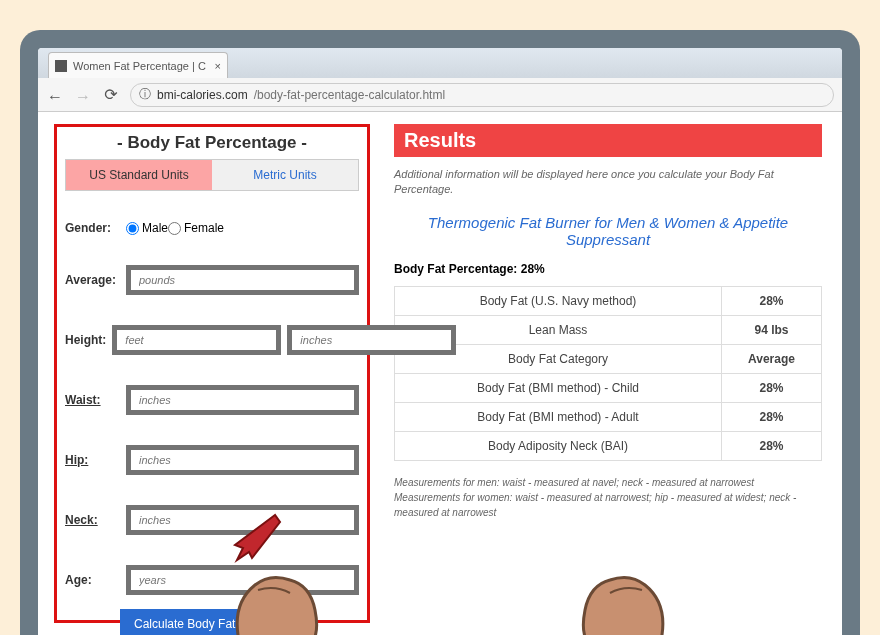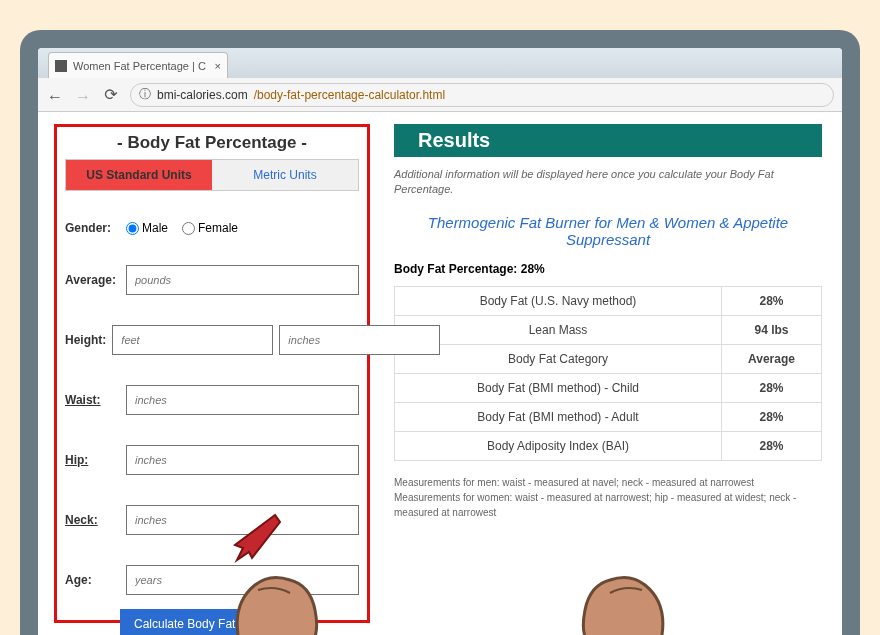--- a/index.html
+++ b/index.html
@@ -8,45 +8,45 @@
   .screen { background: #fff; width: 100%; height: 100%; border-radius: 4px 4px 0 0; overflow: hidden; display: flex; flex-direction: column; }
   .tab-bar { height: 30px; background: linear-gradient(#e0e8f0,#d0d8e0); display: flex; align-items: flex-end; padding-left: 10px; }
   .tab { background: #fafafa; height: 26px; width: 180px; border-radius: 4px 4px 0 0; border: 1px solid #bbb; border-bottom: none; display: flex; align-items: center; padding: 0 6px; gap: 6px; font-size: 11px; color: #555; }
   .tab .favicon { width: 12px; height: 12px; background: #555; display: inline-block; }
   .tab .close { margin-left: auto; cursor: pointer; }
   .toolbar { height: 34px; background: #f5f5f5; border-bottom: 1px solid #ccc; display: flex; align-items: center; padding: 0 8px; gap: 10px; }
   .nav-btn { width: 18px; height: 18px; display: flex; align-items: center; justify-content: center; color: #555; font-size: 16px; }
   .nav-btn.disabled { color: #bbb; }
   .addr { flex: 1; height: 24px; border: 1px solid #ccc; border-radius: 12px; display: flex; align-items: center; padding: 0 8px; font-size: 12px; color: #666; gap: 6px; }
   .addr .domain { color: #333; }
-  .addr .path { color: #a16207; }
+  .addr .path { color: #737373; }
   .content { flex: 1; display: flex; padding: 12px 16px; gap: 20px; overflow: hidden; }
   .left-panel { width: 316px; border: 3px solid #d11; padding: 6px 8px 10px 8px; position: relative; background: #fff; }
   .panel-title { font-size: 17px; font-weight: bold; color: #333; text-align: center; margin-bottom: 6px; }
   .unit-tabs { display: flex; border: 1px solid #ccc; margin-bottom: 10px; }
   .unit-tab { flex: 1; padding: 8px 4px; text-align: center; font-size: 12px; cursor: pointer; }
-  .unit-tab.active { background: #ef4444; font-weight: bold; color: #333; }
+  .unit-tab.active { background: #fca5a5; font-weight: normal; color: #333; }
   .unit-tab.inactive { background: #f0f0f0; color: #2a6cd1; }
   .form-row { display: flex; align-items: center; margin-bottom: 10px; gap: 6px; margin-top: 30px; }
   .form-label { width: 55px; font-size: 12px; font-weight: bold; color: #333; }
   .form-label.u { text-decoration: underline; }
-  .text-input { flex: 1; height: 30px; border: 1px solid #737373; padding: 0 8px; font-size: 11px; color: #888; font-style: italic; }
-  .radio-set { display: flex; gap: 14px; font-size: 12px; }
+  .text-input { flex: 1; height: 30px; border: 5px solid #737373; padding: 0 8px; font-size: 11px; color: #888; font-style: italic; }
+  .radio-set { display: flex; font-size: 12px; }
   .radio-opt { display: flex; align-items: center; gap: 3px; }
   .calc-btn { background: #2a6cd1; color: #fff; border: none; padding: 8px 14px; font-size: 12px; cursor: pointer; margin-top: 4px; margin-left: 55px; }
   .right-panel { flex: 1; padding: 0 4px; }
-  .results-head { background: #0f766e; color: #fff; font-size: 20px; font-weight: bold; padding: 5px 24px; margin-bottom: 10px; }
+  .results-head { background: #ef4444; color: #fff; font-size: 20px; font-weight: bold; padding: 5px 10px; margin-bottom: 10px; }
   .note { font-size: 11px; font-style: italic; color: #666; margin-bottom: 16px; line-height: 1.4; }
   .link-line { text-align: center; font-size: 15px; color: #2a6cd1; font-style: italic; margin-bottom: 14px; }
   .summary { font-size: 12px; font-weight: bold; margin-bottom: 10px; }
   .res-table { width: 100%; border-collapse: collapse; margin-bottom: 14px; }
   .res-table td { border: 1px solid #ddd; padding: 7px 10px; font-size: 12px; color: #444; }
   .res-table td:first-child { text-align: center; }
   .res-table td:last-child { text-align: center; font-weight: bold; width: 100px; }
-  .foot-note { font-size: 10px; color: #666; line-height: 1.5; }
+  .foot-note { font-size: 10px; font-style: italic; color: #666; line-height: 1.5; }
   .arrow { position: absolute; left: 225px; top: 510px; pointer-events: none; z-index: 10; }
   .hand { position: absolute; bottom: -10px; z-index: 11; pointer-events: none; }
   .hand.left { left: 220px; }
   .hand.right { right: 200px; }
 </style>
 </head>
 <body>
 
 <div class="laptop">
   <div class="screen">
@@ -152,21 +152,21 @@
               </tr>
               <tr>
                 <td>Body Fat (BMI method) - Child</td>
                 <td>28%</td>
               </tr>
               <tr>
                 <td>Body Fat (BMI method) - Adult</td>
                 <td>28%</td>
               </tr>
               <tr>
-                <td>Body Adiposity Index (BAI)</td>
+                <td>Body Adiposity Neck (BAI)</td>
                 <td>28%</td>
               </tr>
             </tbody>
         </table>
         <div class="foot-note">Measurements for men: waist - measured at navel; neck - measured at narrowest</div>
         <div class="foot-note">Measurements for women: waist - measured at narrowest; hip - measured at widest; neck - measured at narrowest</div>
       </div>
 
     </div>
   </div>

